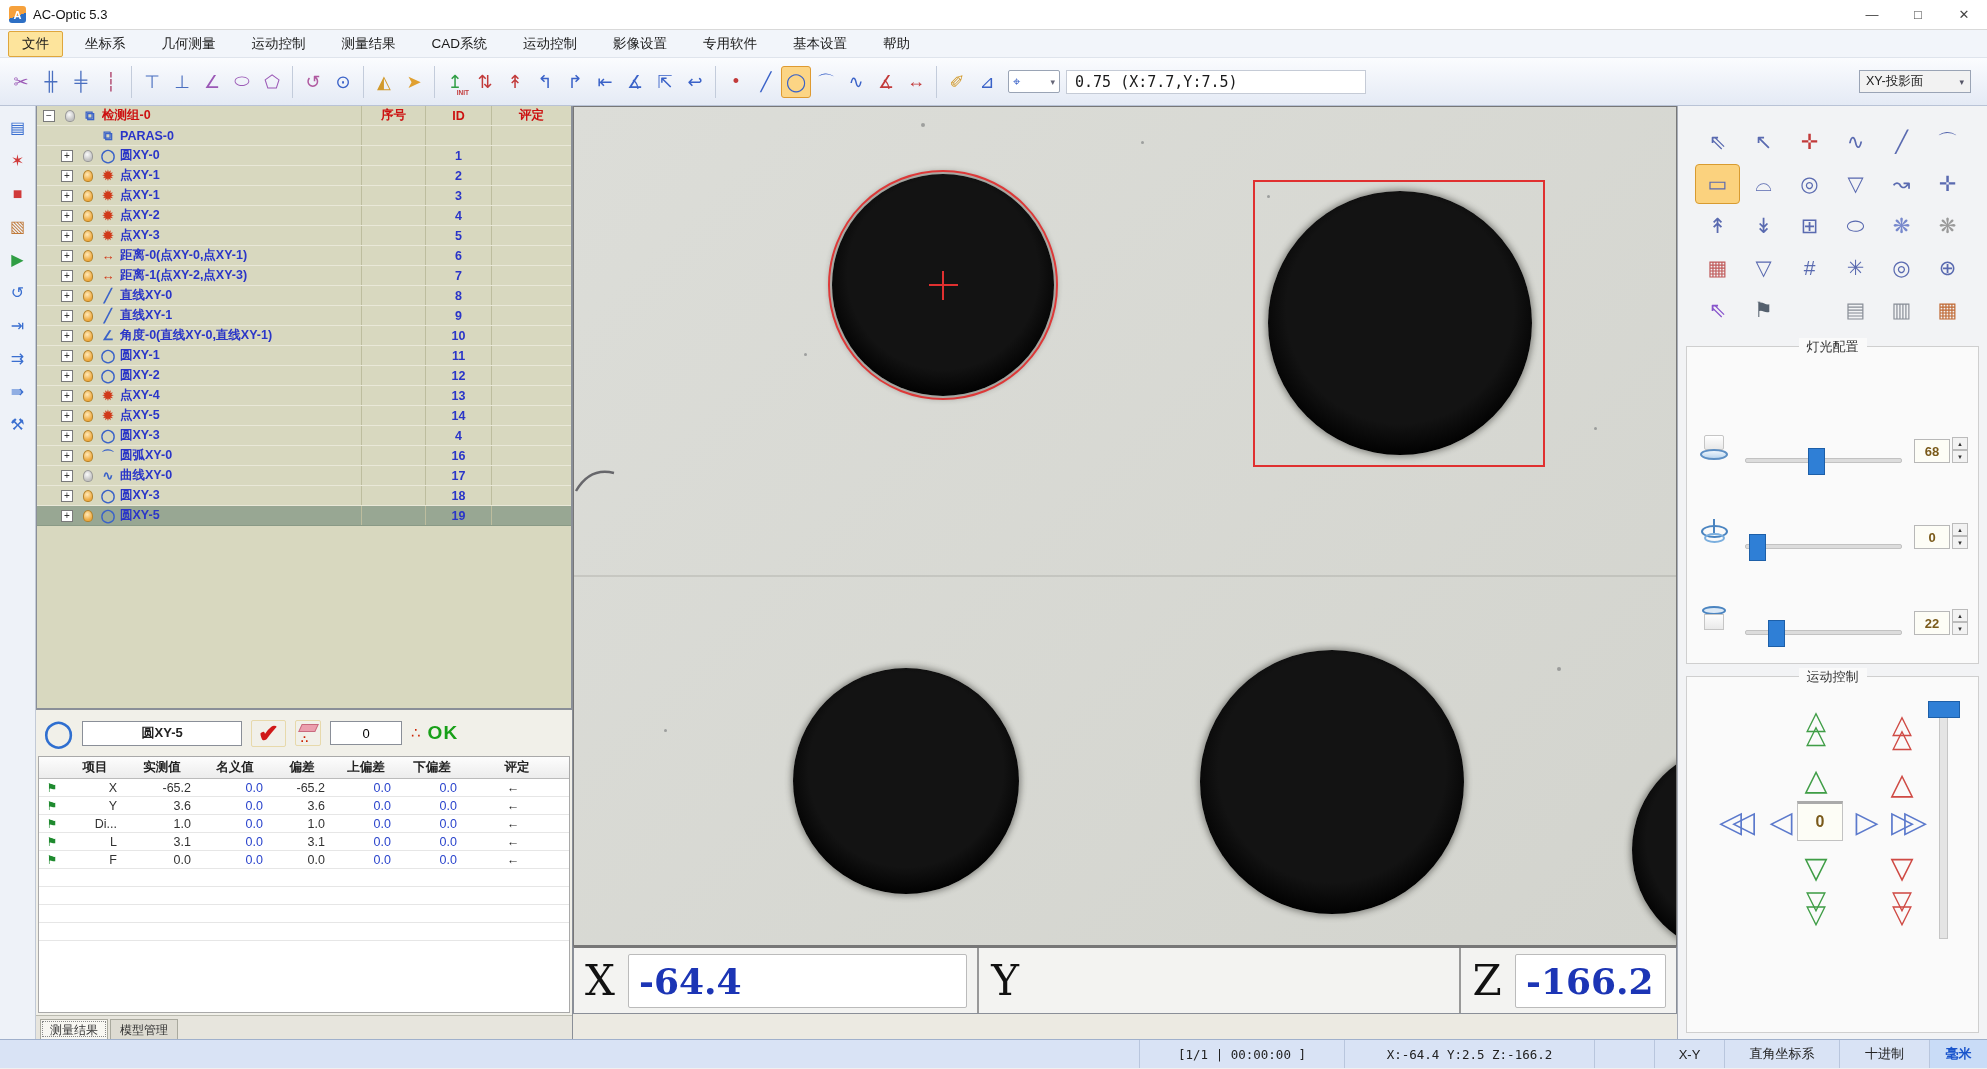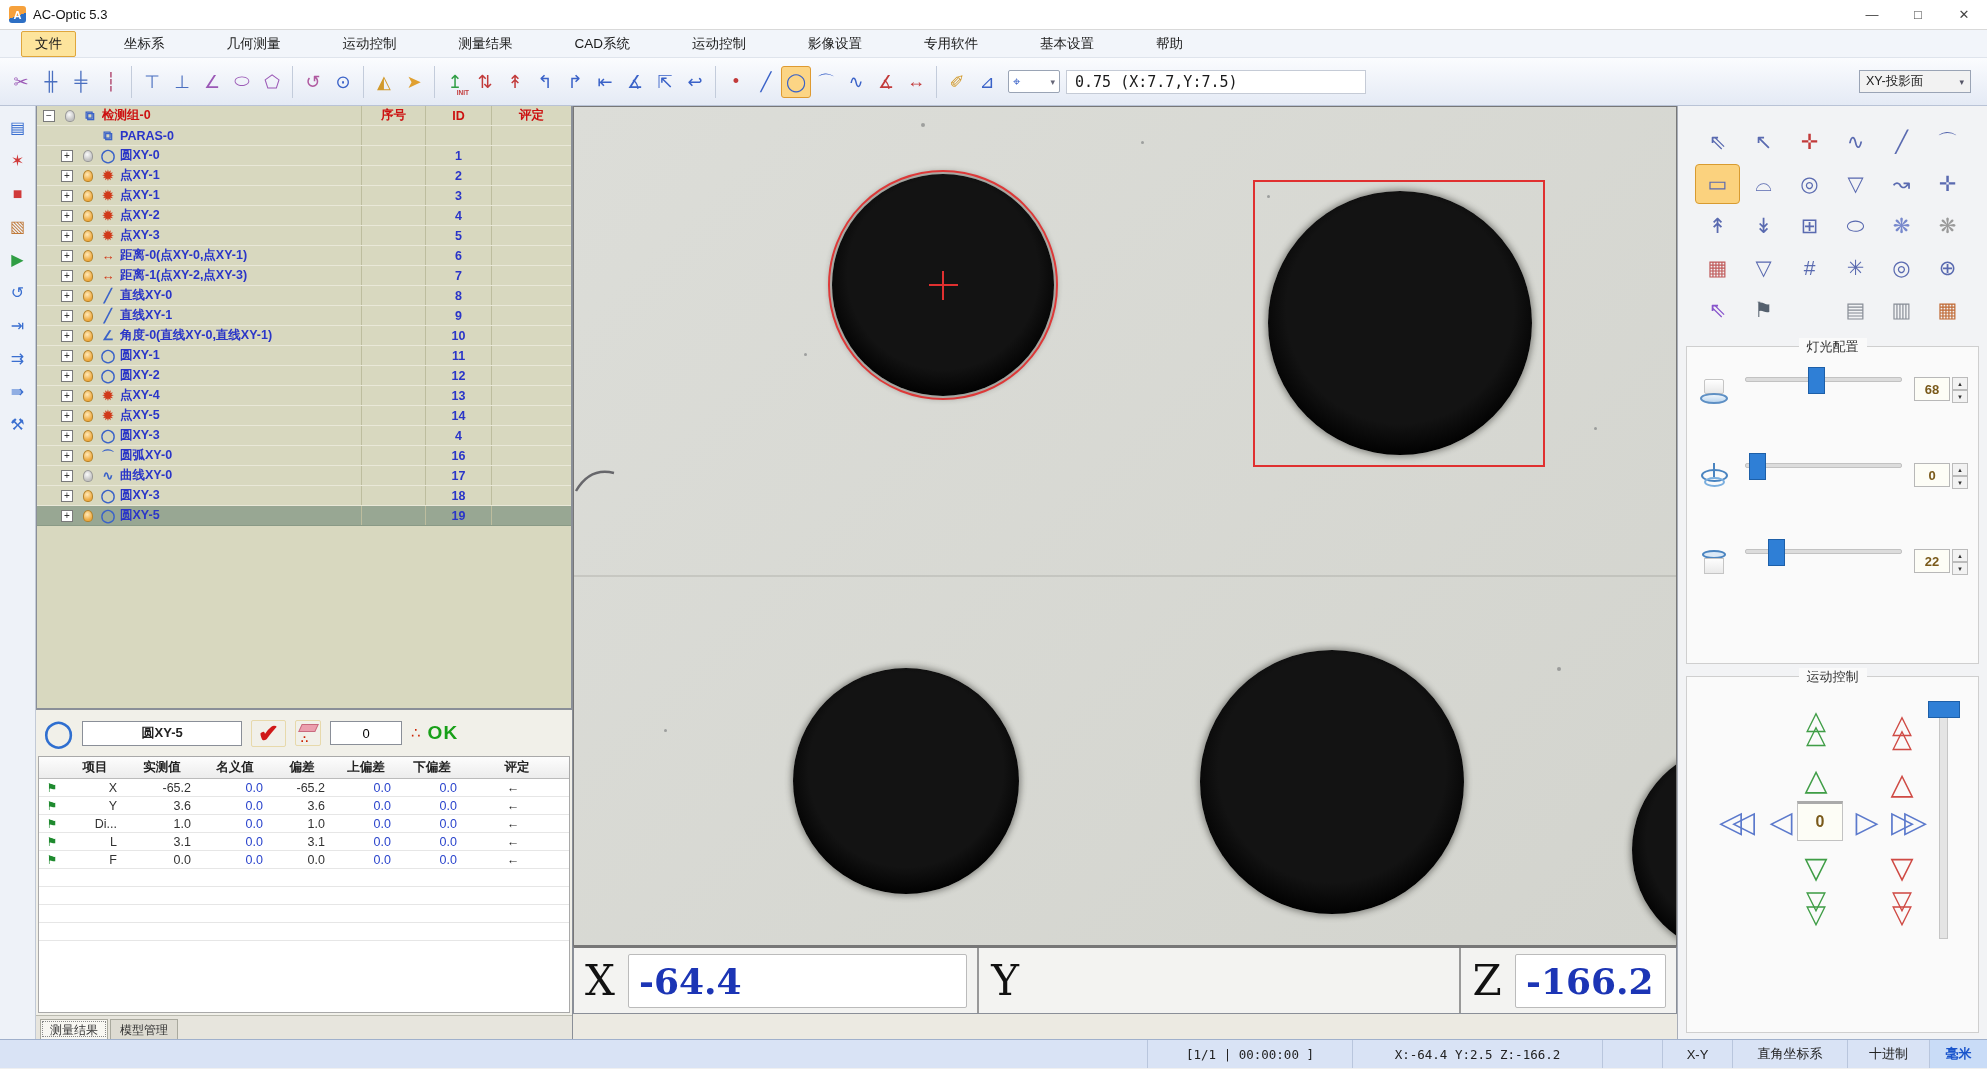--- a/index.html
+++ b/index.html
@@ -9,21 +9,21 @@
   
   .titlebar{height:30px;background:#ffffff;border-bottom:1px solid #d9d9d9;display:flex;align-items:center;}
   .logo{width:17px;height:17px;margin:0 7px 0 9px;border-radius:3px;
         background:linear-gradient(160deg,#f6a13c 55%,#2d6fc4 56%);color:#fff;font-size:11px;font-weight:bold;
         display:flex;align-items:center;justify-content:center;}
   .apptitle{font-size:13px;color:#111;}
   .winbtns{margin-left:auto;display:flex;height:100%;}
   .wb{width:46px;display:flex;align-items:center;justify-content:center;font-size:13px;color:#444;}
   
   .menubar{height:28px;background:#f2f5fa;border-bottom:1px solid #dfe4ec;display:flex;align-items:center;padding-left:4px;}
-  .mi{padding:3px 13px;font-size:13.5px;color:#1a1a1a;margin:0 17px;border:1px solid transparent;border-radius:2px;}
+  .mi{padding:3px 13px;font-size:13.5px;color:#1a1a1a;margin:0 4px;border:1px solid transparent;border-radius:2px;}
   .mi.on{background:#fde49c;border-color:#dfa63c;}
   
   .toolbar{height:48px;background:linear-gradient(#fbfcfe,#e4eaf5);border-bottom:1px solid #b9c3d6;
            display:flex;align-items:center;padding:0 6px;}
   .tbi{width:30px;height:32px;display:flex;align-items:center;justify-content:center;font-size:18px;position:relative;
        border:1px solid transparent;border-radius:3px;flex:none;}
   .tbi.sel{background:#fcd585;border-color:#de9a31;}
   .tbl{position:absolute;bottom:1px;right:0;font-style:normal;font-size:6.5px;color:#c23a3a;font-weight:bold;}
   .tsep{width:1px;height:32px;background:#c3ccdb;margin:0 5px;flex:none;}
   .combo{width:52px;height:23px;background:#fff;border:1px solid #9aa4b5;border-radius:2px;display:flex;
@@ -109,21 +109,21 @@
   
   .rightpanel{width:310px;background:#f2f3f5;border-left:1px solid #a9aeb8;display:flex;flex-direction:column;}
   .toolsgrid{display:grid;grid-template-columns:repeat(6,45px);justify-content:center;gap:2px 1px;padding:16px 0 10px 0;}
   .tool{height:40px;display:flex;align-items:center;justify-content:center;font-size:21px;border:1px solid transparent;border-radius:4px;}
   .tool.sel{background:#fbd27e;border-color:#d89b30;}
   .tool.sp{visibility:hidden;}
   .group{margin:6px 8px;background:#fafafa;border:1px solid #cfcfcf;position:relative;}
   .gtitle{position:absolute;top:-9px;left:50%;transform:translateX(-50%);background:#fafafa;padding:0 8px;
           font-size:13px;color:#333;}
   .lights{height:318px;padding-top:30px;}
-  .lrow{height:86px;display:flex;align-items:flex-start;padding:0 10px;}
+  .lrow{height:86px;display:flex;align-items:flex-end;padding:0 10px;}
   .lamp{width:36px;height:30px;position:relative;flex:none;}
   .lamp i{position:absolute;display:block;}
   .lamp0 i.a{left:7px;top:2px;width:20px;height:15px;background:linear-gradient(#fff,#e8e8e8);border:1px solid #c5c5c5;border-radius:2px;}
   .lamp0 i.b{left:3px;top:16px;width:28px;height:11px;border:2px solid #5d8fc4;border-radius:50%;background:linear-gradient(#eef5fc,#bcd6ee);}
   .lamp1 i.a{left:4px;top:6px;width:27px;height:13px;border:2px solid #4a84c0;border-radius:50%;}
   .lamp1 i.b{left:7px;top:14px;width:21px;height:10px;border:2px solid #7aaede;border-radius:50%;}
   .lamp1 i.c{left:16px;top:0;width:2px;height:14px;background:#4a84c0;}
   .lamp2 i.a{left:5px;top:1px;width:24px;height:9px;border:2px solid #4a84c0;border-radius:50%;background:#dce9f6;}
   .lamp2 i.b{left:7px;top:9px;width:20px;height:16px;background:linear-gradient(#fdfdfd,#e9e9e9);border:1px solid #c5c5c5;}
   .ltrack{flex:1;height:5px;background:#dcdcdc;border:1px solid #c2c2c2;border-radius:2px;margin:0 12px;position:relative;}
@@ -739,16 +739,16 @@
     </div>
   </div>
 
   <div class="statusbar" id="statusbar">
       <div class="seg fill"></div>
       <div class="seg mono " style="width:205px">[1/1 |  00:00:00 ]</div>
       <div class="seg mono " style="width:250px">X:-64.4 Y:2.5 Z:-166.2</div>
       <div class="seg  " style="width:60px"></div>
       <div class="seg  " style="width:70px">X-Y</div>
       <div class="seg  " style="width:115px">直角坐标系</div>
-      <div class="seg  " style="width:82px">十进制</div>
+      <div class="seg  " style="width:90px">十进制</div>
       <div class="seg  mm" style="width:58px">毫米</div>
     </div>
 </div>
 
 </body></html>

